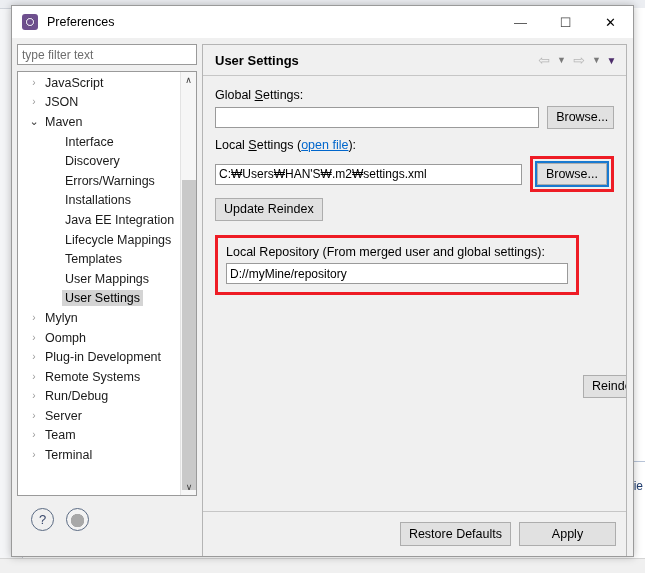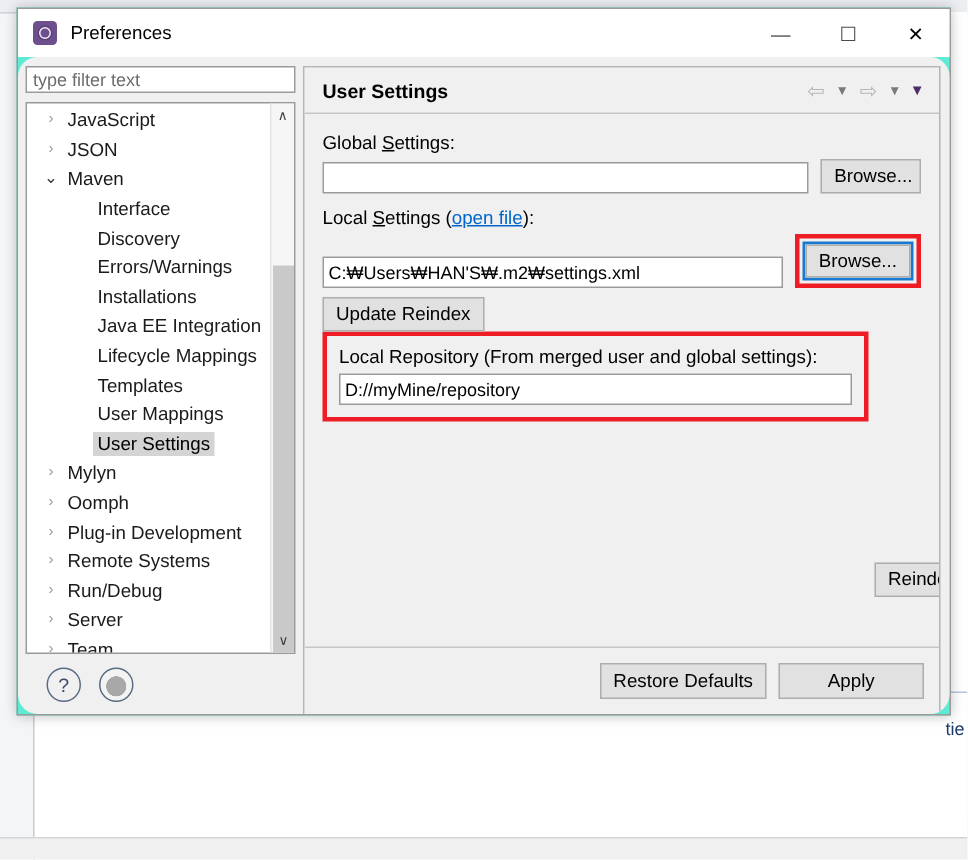--- a/index.html
+++ b/index.html
@@ -65,22 +65,22 @@
     background: #f0f0f0;
     border-top: 1px solid #d5d5d5;
   }
 
   
   #dialog {
     position: absolute;
     left: 11px;
     top: 5px;
     width: 623px;
-    height: 472px;
-    background: #5eead4;
+    height: 552px;
+    background: #c4b5fd;
     border: 1px solid #9a9a9a;
     box-shadow: 0 0 8px rgba(0,0,0,0.25);
     box-sizing: border-box;
     display: flex;
     flex-direction: column;
   }
 
   
   #titlebar {
     height: 32px;
@@ -142,21 +142,20 @@
   }
   .win-btn.close { color: #000; }
 
   
   #dialog-body {
     flex: 1 1 auto;
     display: flex;
     flex-direction: column;
     background: #f0f0f0;
     overflow: hidden;
-    border-radius: 13px;
   }
   #upper {
     display: flex;
     flex: 1 1 auto;
     overflow: hidden;
   }
 
   
   #left-col {
     width: 190px;
@@ -344,21 +343,21 @@
     color: #000;
     margin-bottom: 4px;
   }
   .field-label u { text-decoration: underline; }
   .link {
     color: #0066cc;
     text-decoration: underline;
   }
   .row {
     display: flex;
-    align-items: flex-end;
+    align-items: center;
     gap: 8px;
     margin-bottom: 9px;
   }
   .text-input {
     height: 21px;
     box-sizing: border-box;
     border: 1px solid #9a9a9a;
     background: #ffffff;
     font-family: "Liberation Sans", sans-serif;
     font-size: 12px;
@@ -399,20 +398,21 @@
     min-width: 58px;
     height: 22px;
     line-height: 20px;
   }
 
   
   #local-repo-box {
     border: 3px solid #ee1c25;
     padding: 7px 8px 8px 8px;
     box-sizing: border-box;
+    margin-top: 14px;
     width: 364px;
   }
 
   
   #right-actions {
     border-top: 1px solid #c6c6c6;
     height: 44px;
     flex: 0 0 44px;
     display: flex;
     align-items: center;

